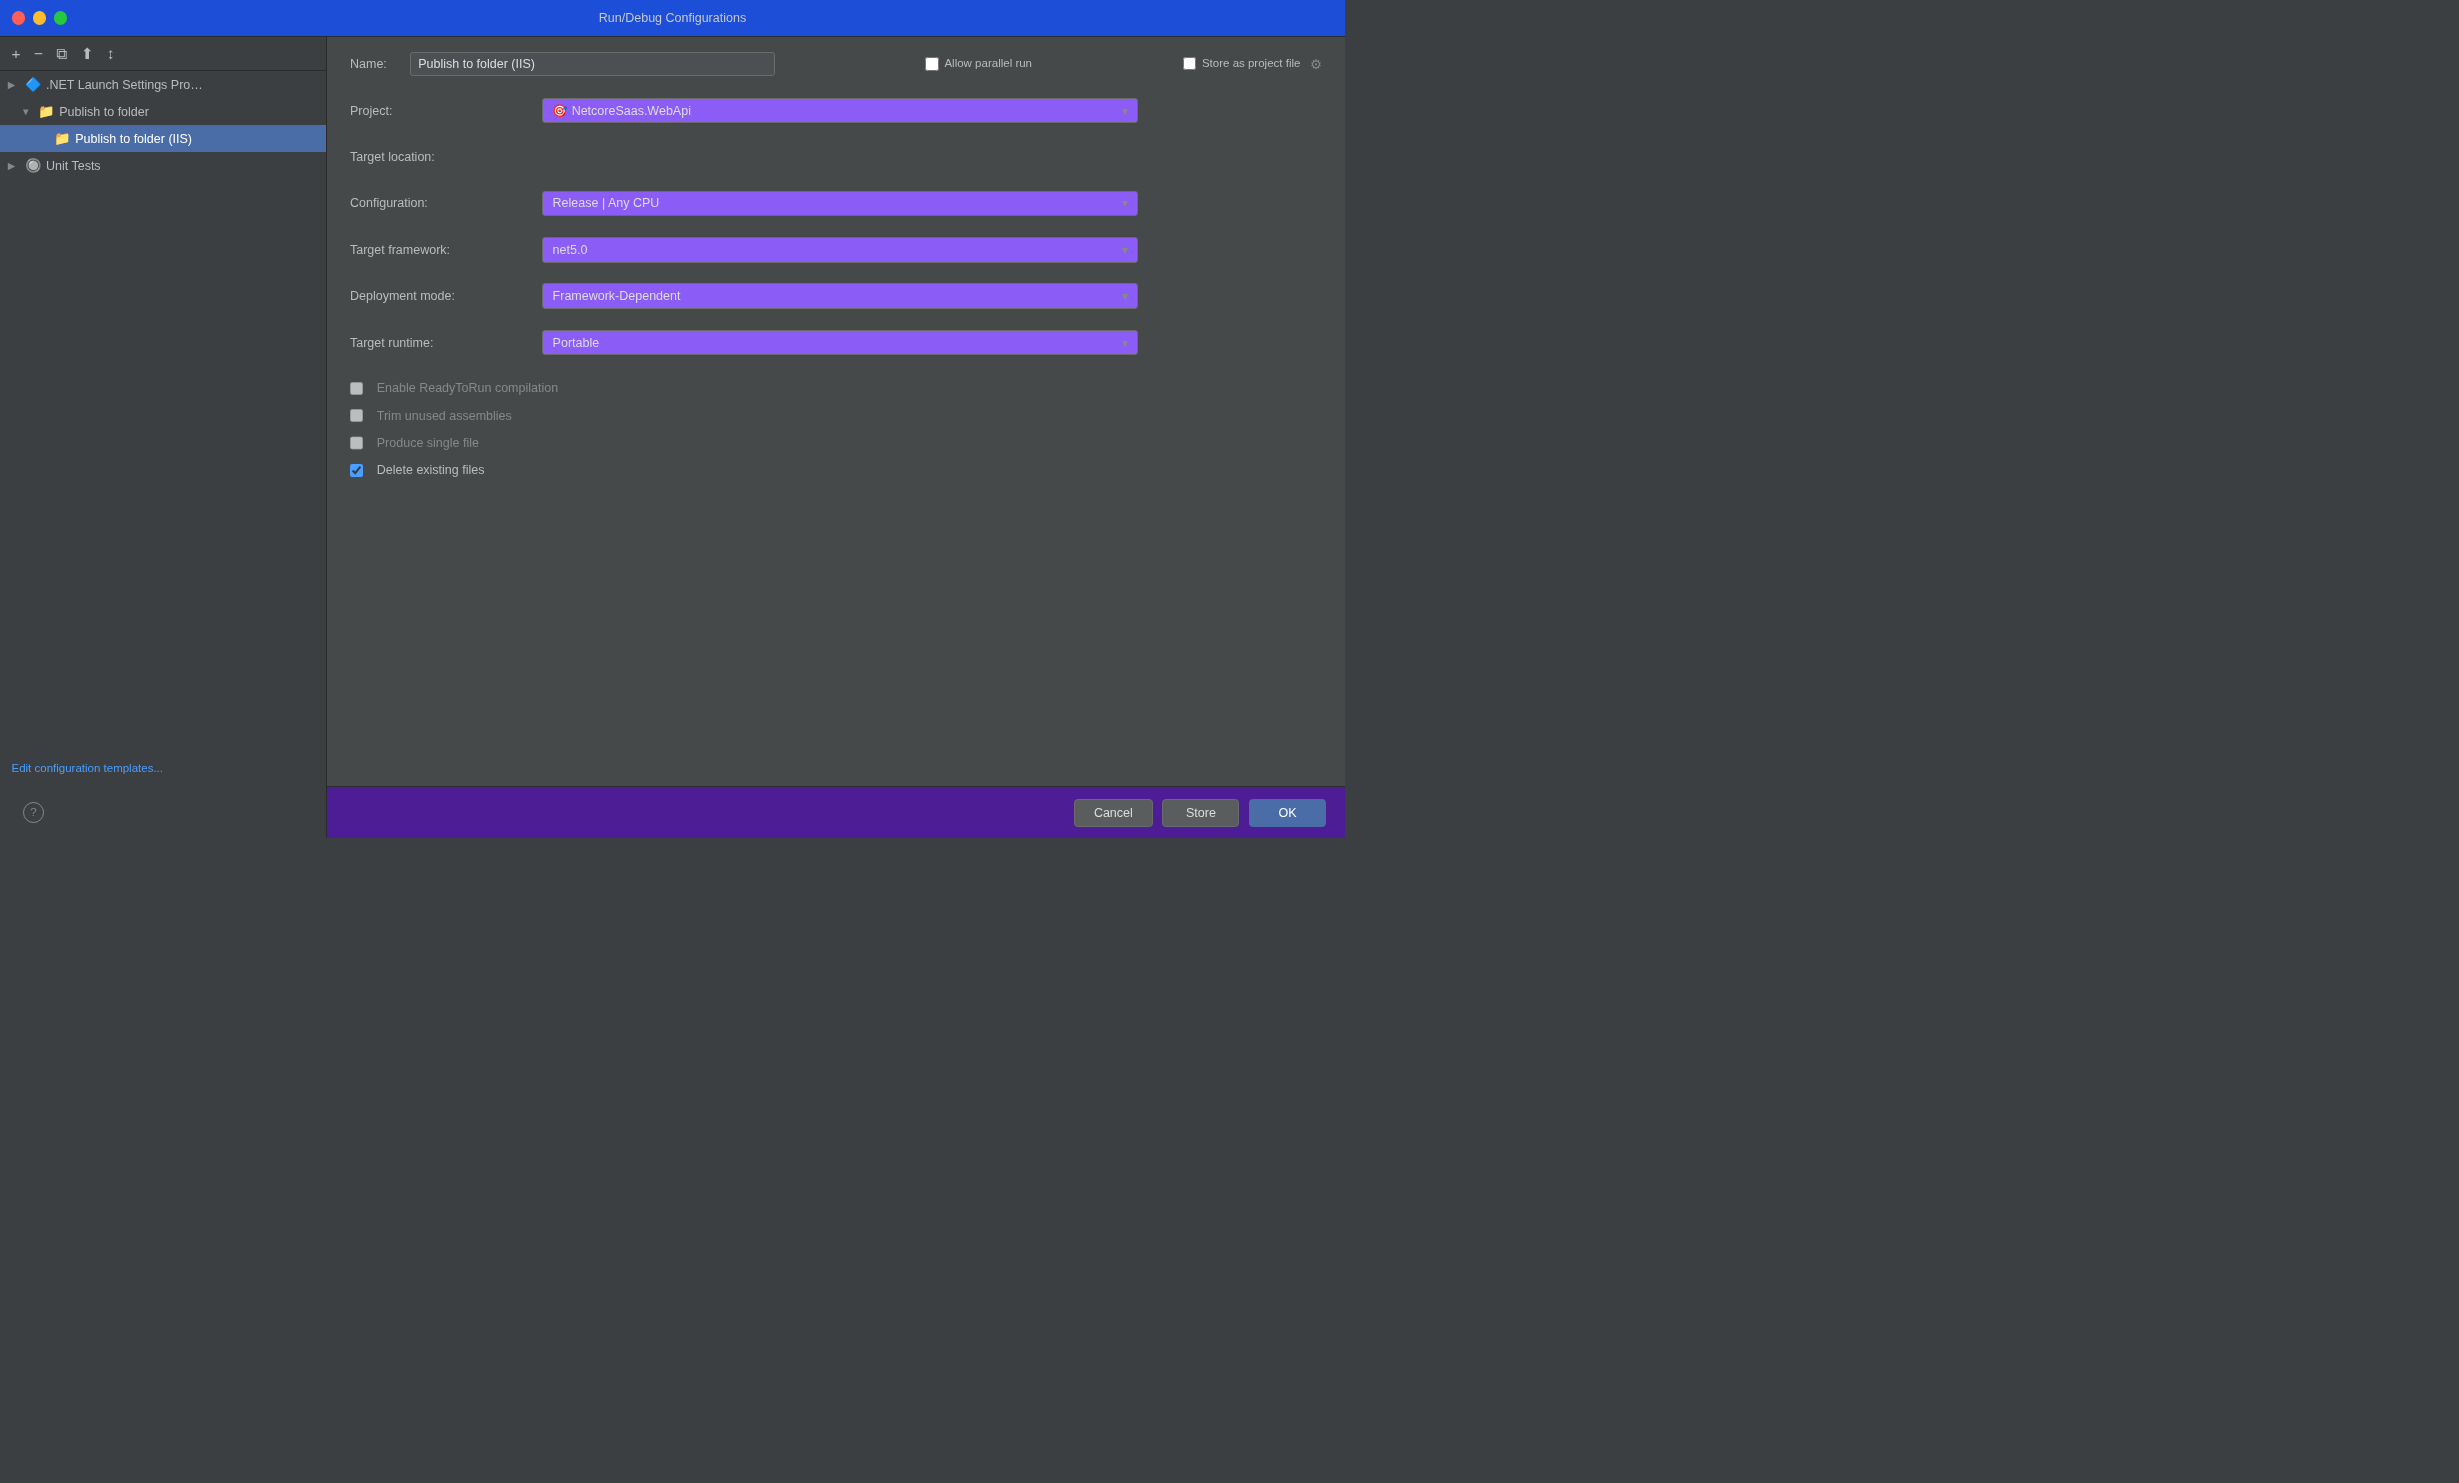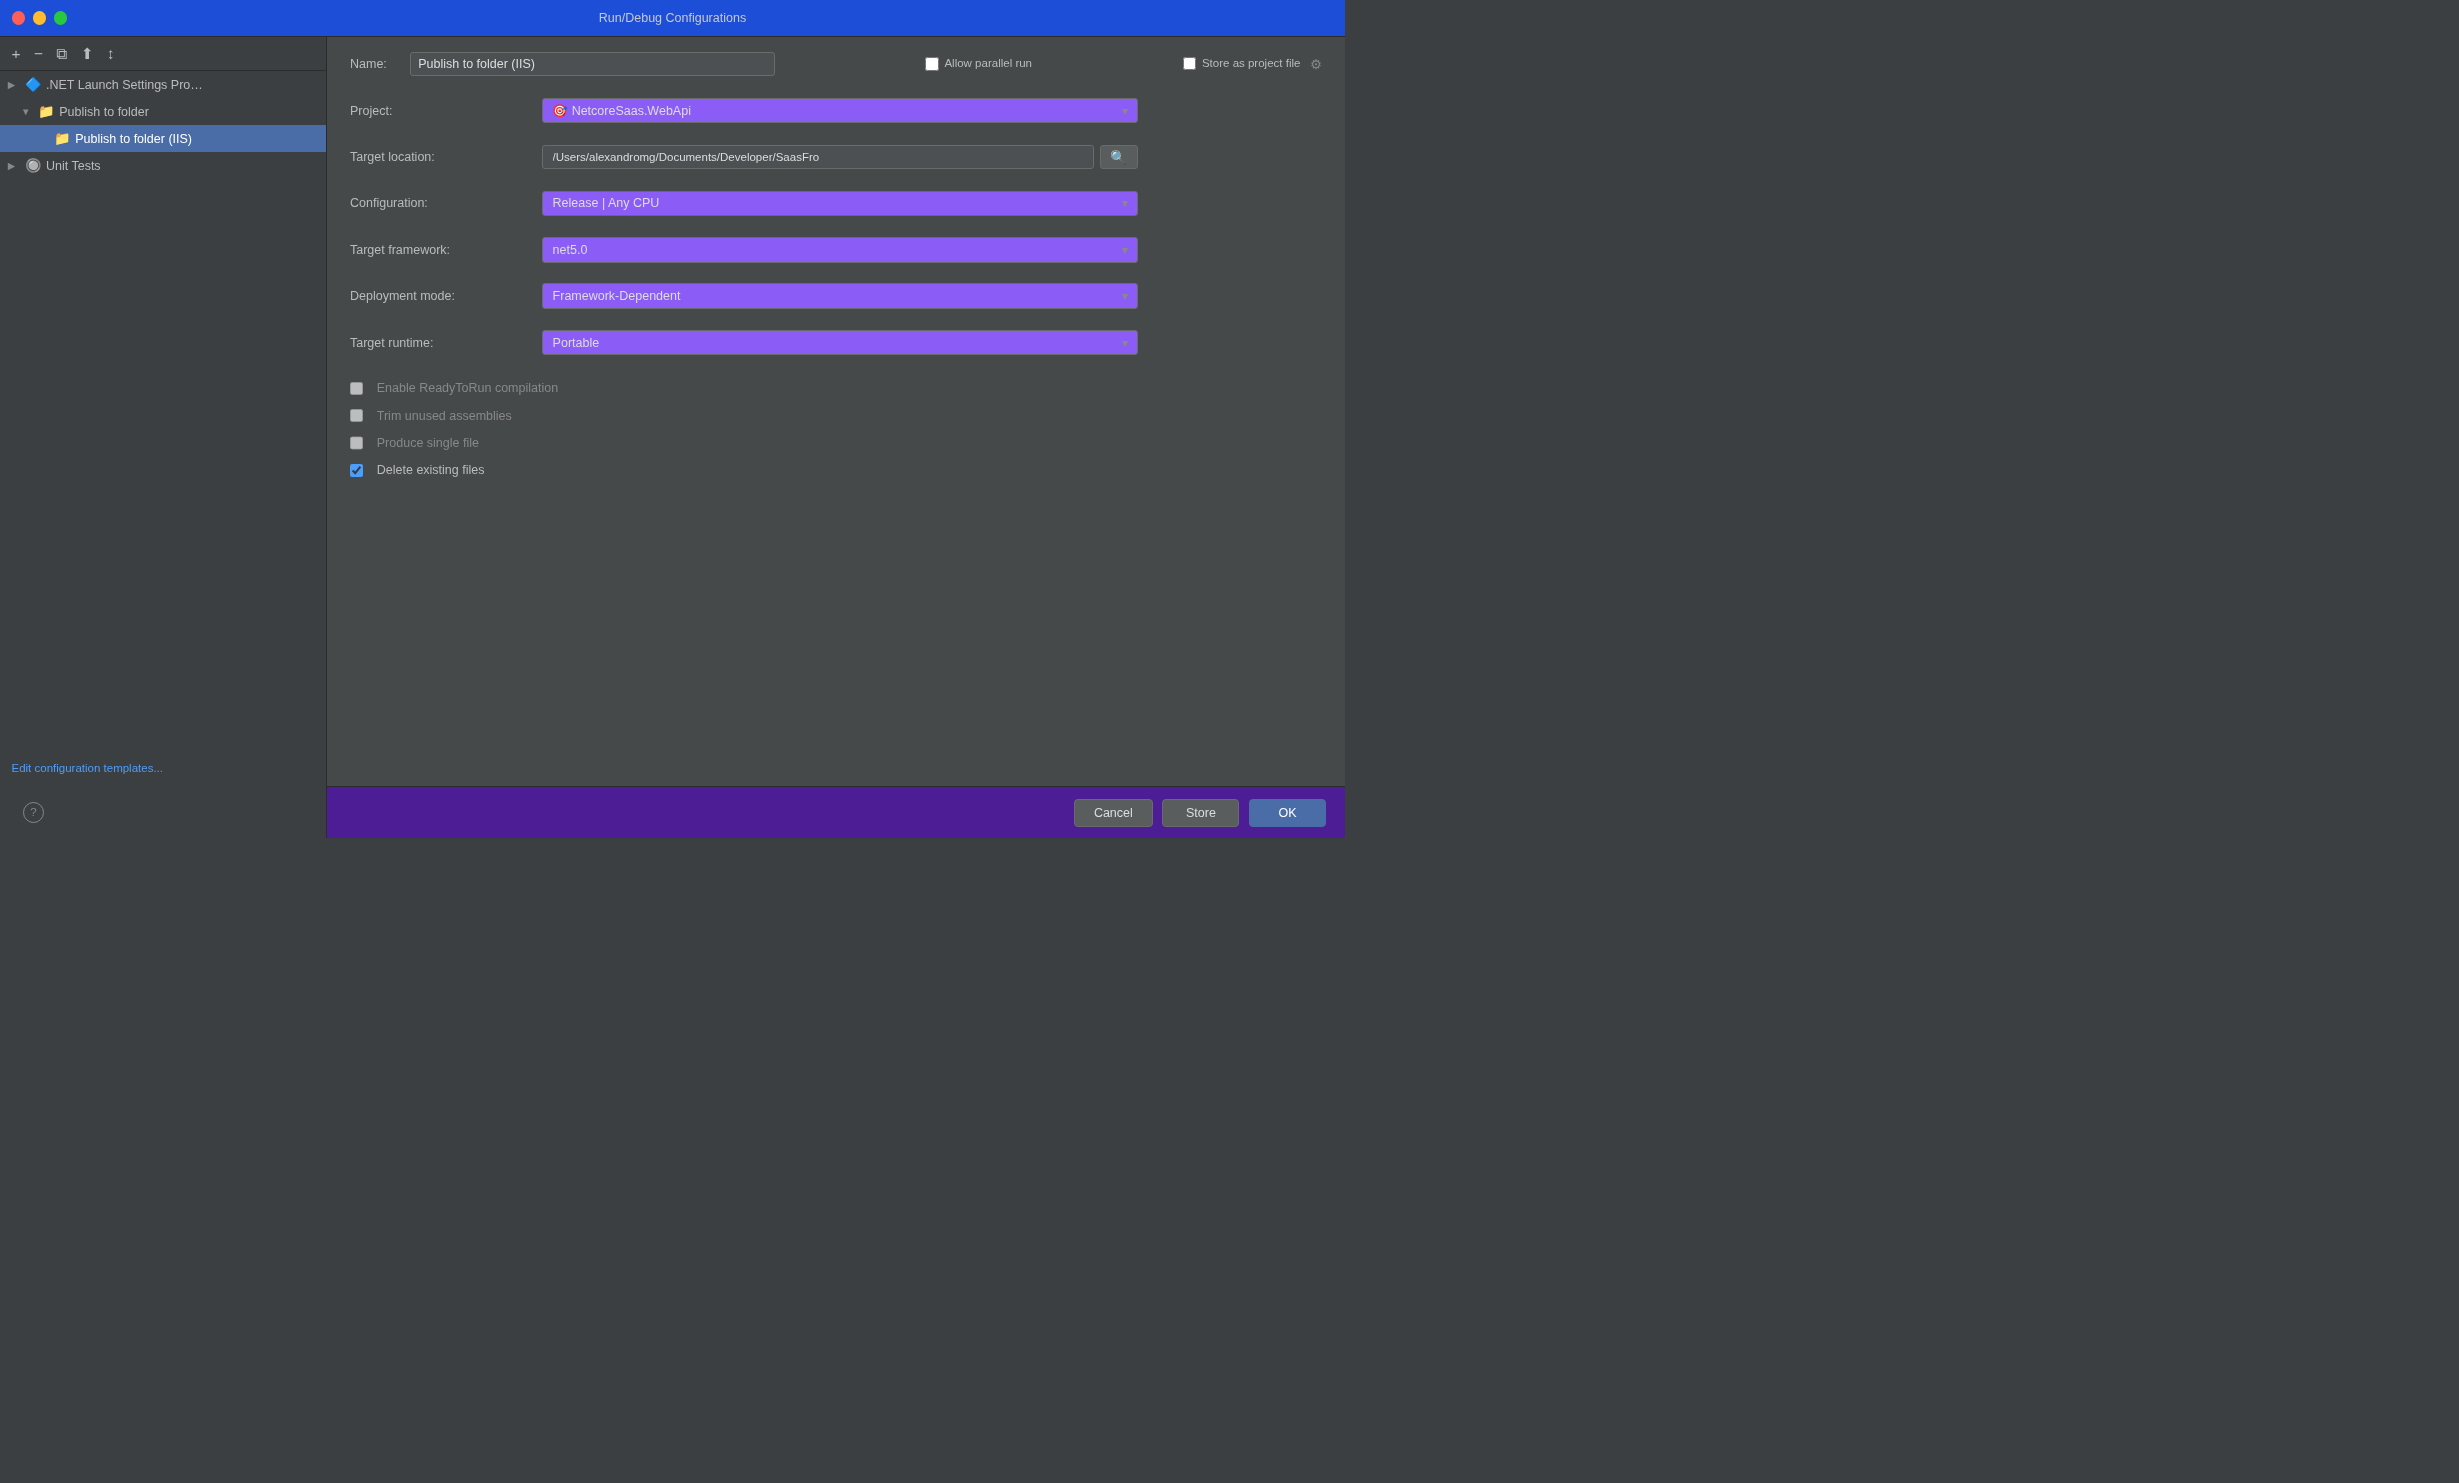--- a/index.html
+++ b/index.html
@@ -451,26 +451,20 @@
             <select class="select-field">
               <option>🎯 NetcoreSaas.WebApi</option>
             </select>
             <span class="select-arrow">▼</span>
           </div>
         </div>
       </div>
 
       <div class="form-row">
         <span class="form-label">Target location:</span>
-        <div class="form-control">
-          <div class="location-wrapper">
-            <input type="text" class="location-input" value="/Users/alexandromg/Documents/Developer/SaasFro" style="">
-            <button class="browse-btn">🔍</button>
-          </div>
-        </div>
       </div>
 
       <div class="form-row">
         <span class="form-label">Configuration:</span>
         <div class="form-control">
           <div class="select-wrapper">
             <select class="select-field">
               <option>Release | Any CPU</option>
               <option>Debug | Any CPU</option>
             </select>

